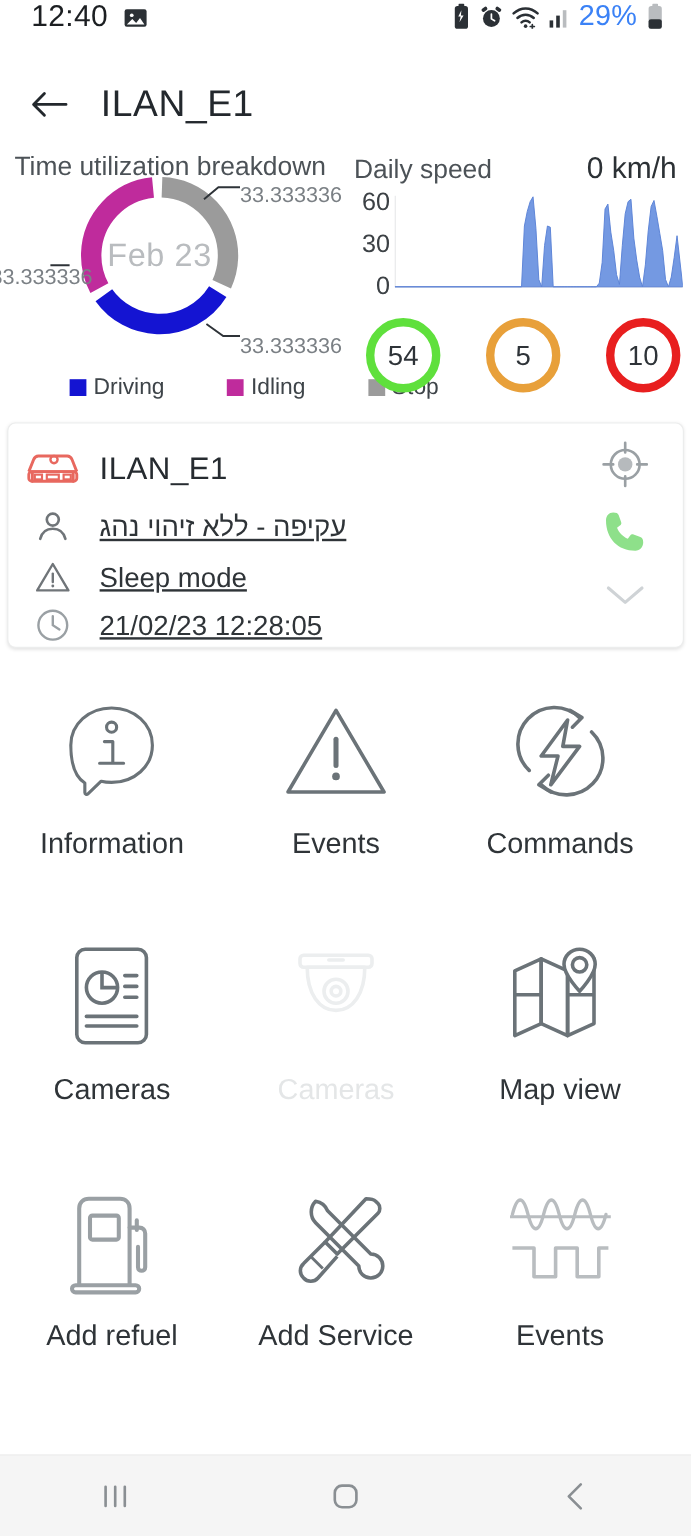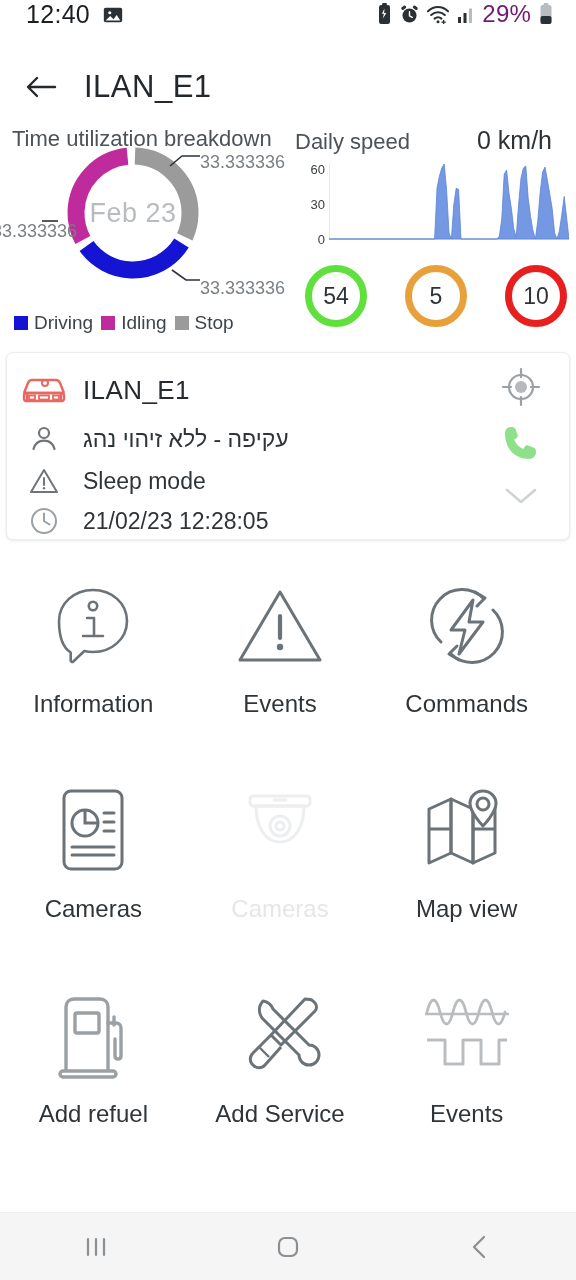--- a/index.html
+++ b/index.html
@@ -13,21 +13,21 @@
   }
 
   
   .statusbar {
     height:56px; display:flex; align-items:flex-start; justify-content:space-between;
     padding:0 22px 0 26px;
   }
   .sb-left { display:flex; align-items:center; gap:12px; }
   .sb-time { font-size:25px; color:#1c1f22; letter-spacing:.3px; }
   .sb-right { display:flex; align-items:center; gap:7px; }
-  .sb-batt-pct { font-size:24px; color:#701a75; letter-spacing:.2px; }
+  .sb-batt-pct { font-size:24px; color:#3b82f6; letter-spacing:.2px; }
   .ic { display:inline-block; line-height:0; }
 
   
   .appbar { height:62px; display:flex; align-items:center; padding:0 24px; gap:26px; }
   .appbar-title { font-size:31px; color:#23282d; letter-spacing:.5px; }
   .backarrow { width:34px; height:34px; display:flex; align-items:center; justify-content:center; cursor:pointer;}
 
   
   .top-wrap { display:flex; padding:0 0 0 0; }
   .panel-left { width:285px; position:relative; }
@@ -42,48 +42,48 @@
     position:absolute; left:62px; top:-16px; width:142px; height:142px;
     display:flex; align-items:center; justify-content:center;
     font-size:27px; color:#b9bcbf; letter-spacing:.5px;
   }
   .lbl { position:absolute; font-size:18px; color:#7b8085; white-space:nowrap; }
   .lbl-top { left:200px; top:-6px; }
   .lbl-left { left:-8px; top:63px; }
   .lbl-bottom { left:200px; top:120px; }
 
   .legend { display:flex; align-items:center; gap:8px; padding:14px 0 0 14px; }
-  .legend-item { display:flex; align-items:center; gap:6px; }
+  .legend-item { display:flex; align-items:center; gap:6px;margin-left:44px; }
   .legend-sw { width:14px; height:14px; display:inline-block; }
   .legend-lb { font-size:19px; color:#3e4449; }
 
   
-  .ds-head { display:flex; align-items:baseline; justify-content:space-between; padding:8px 24px 0 10px; }
+  .ds-head { display:flex; align-items:baseline; justify-content:space-between; padding:8px 12px 0 10px; }
   .ds-val { font-size:25px; color:#2c3135;margin-left:37px; }
   .speed-chart { position:relative; width:278px; height:92px; margin:8px 0 0 6px; }
   .yaxis { position:absolute; left:0; top:0; width:34px; height:76px; }
-  .ytick { position:absolute; right:0; font-size:13px; color:#3c4145; transform:translateY(-50%); }
+  .ytick { position:absolute; right:0; font-size:21px; color:#3c4145; transform:translateY(-50%); }
 
   .alerts-title { padding:12px 0 0 10px; }
   .alerts-row { display:flex; gap:38px; padding:10px 0 0 20px; }
   .ring {
     width:62px; height:62px; border-radius:50%; border:7px solid #ccc;
     display:flex; align-items:center; justify-content:center;
     font-size:23px; color:#2e3338; background:#fff; cursor:pointer;
   }
 
   
   .card {
     margin:18px 6px 0 6px; background:#fff; border:1px solid #eceded; border-radius:7px;
     box-shadow:0 1px 3px rgba(0,0,0,.10); position:relative; padding:10px 0 14px 0; height:188px;
   }
   .card-row { display:flex; align-items:center; gap:16px; padding-left:14px; }
   .card-icoslot { width:46px; display:flex; align-items:center; justify-content:center; }
   .card-title { font-size:26px; color:#262b30; letter-spacing:.4px; }
-  .card-text { font-size:23px; color:#2f3438; }
+  .card-text { font-size:23px; color:#2f3438;text-decoration:underline; }
   .card-text-rtl { direction:rtl; unicode-bidi:bidi-override; }
   .r1 { height:54px; }
   .r2 { height:44px; }
   .r3 { height:40px; }
   .r4 { height:40px; }
   .card-actions { position:absolute; right:18px; top:0; height:100%; width:60px; }
   .act { position:absolute; left:0; width:60px; display:flex; justify-content:center; cursor:pointer; }
   .act-locate { top:12px; }
   .act-call { top:68px; }
   .act-chev { top:130px; }

